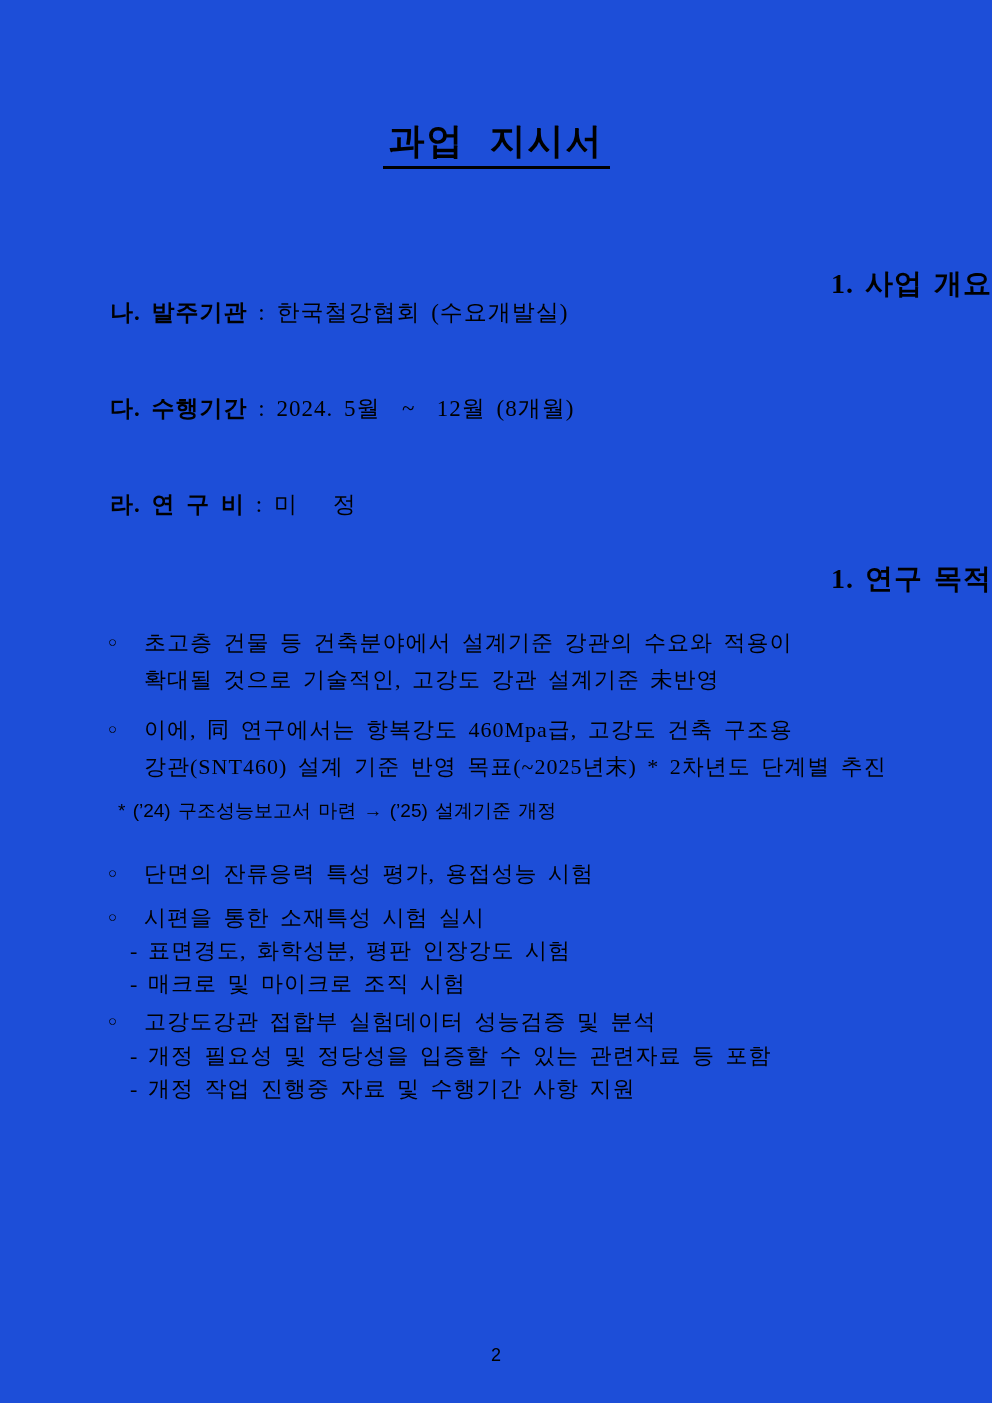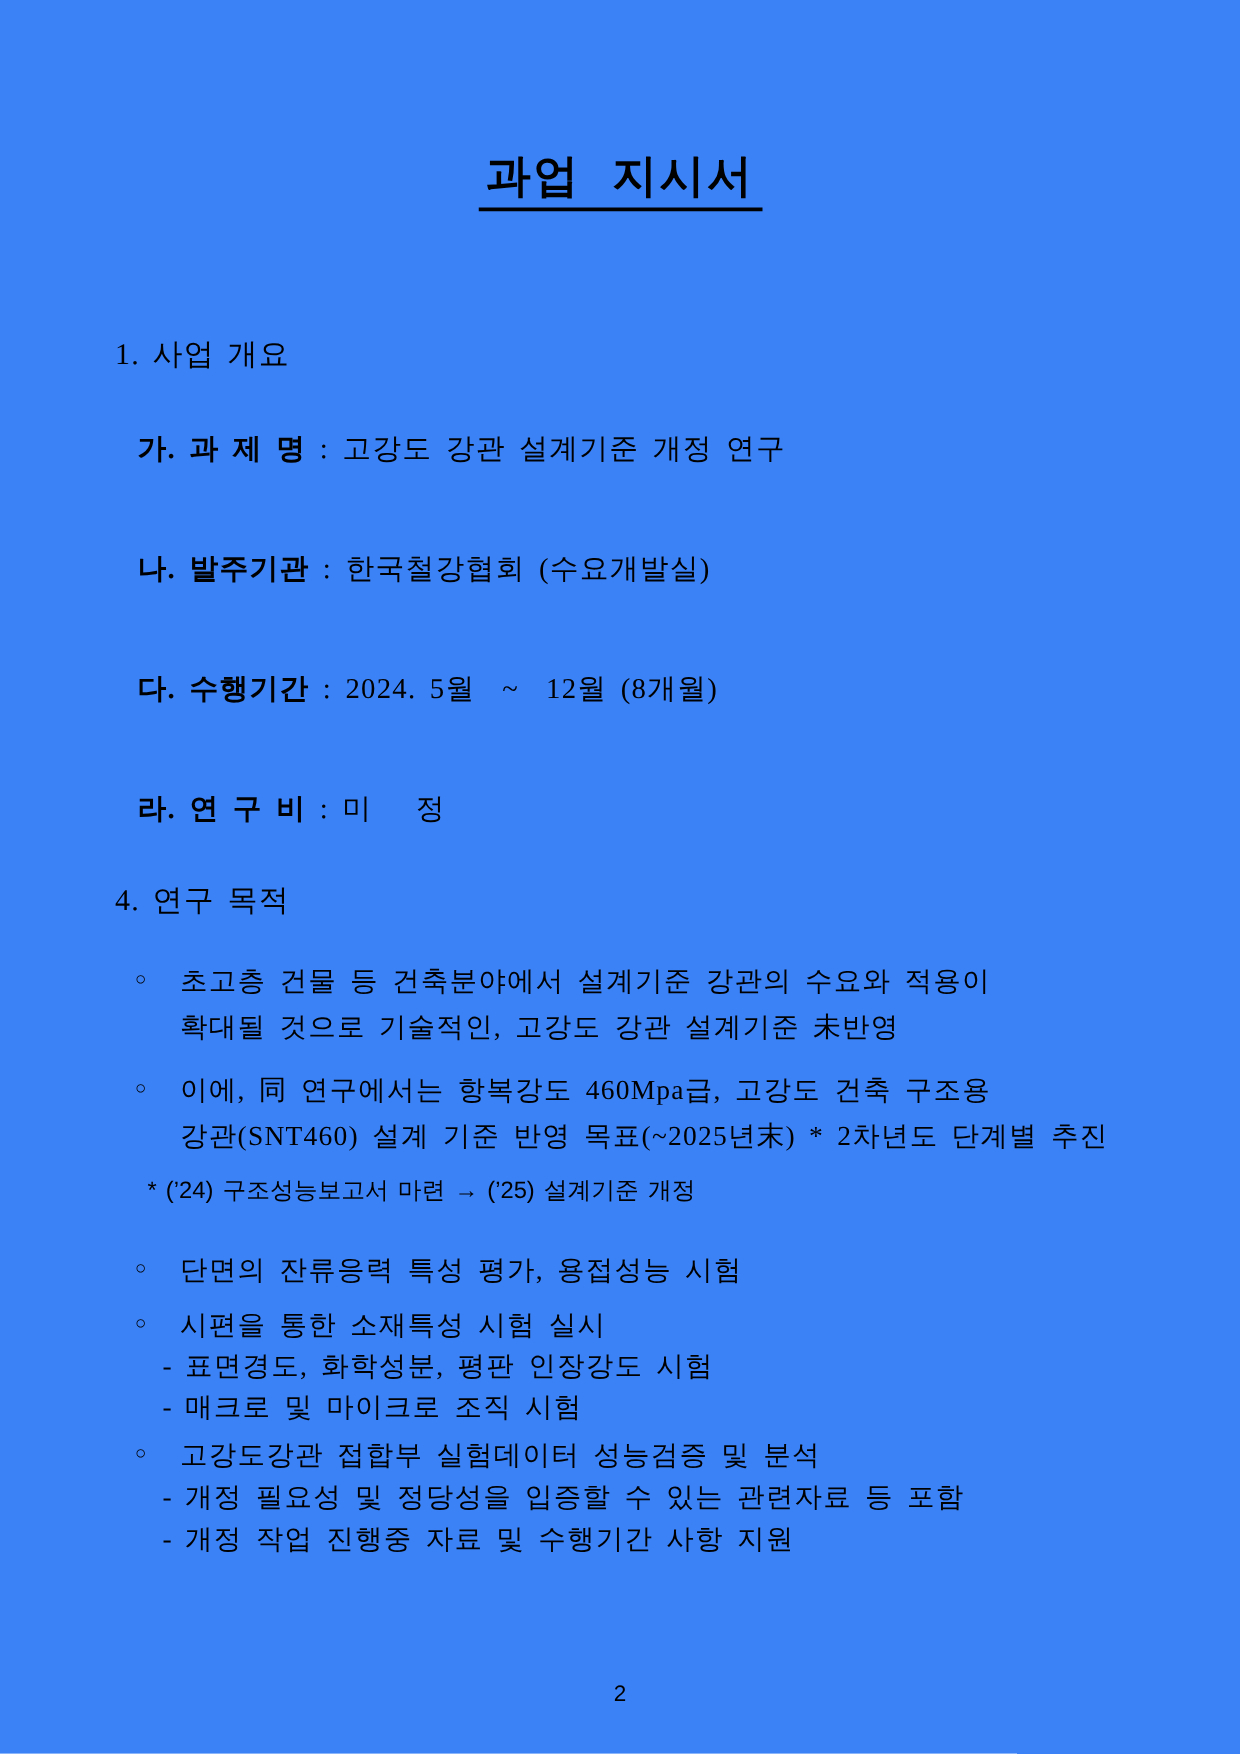--- a/index.html
+++ b/index.html
@@ -4,21 +4,21 @@
 <style>
   html, body {
     margin: 0;
     padding: 0;
     background: #ffffff;
   }
   .page {
     position: relative;
     width: 992px;
     height: 1403px;
-    background: #3b82f6;
+    background: #1d4ed8;
     color: #000000;
     overflow: hidden;
     font-family: "Liberation Serif", "DejaVu Serif", serif;
     letter-spacing: 1px;
   }
 
   
   .title-wrap {
     text-align: center;
     padding-top: 118px;
@@ -30,25 +30,26 @@
     line-height: 46px;
     word-spacing: 14px;
     letter-spacing: 2px;
     border-bottom: 3px solid #000000;
     padding: 0 6px 2px 6px;
     white-space: pre;
   }
 
   
   .sec-heading {
-    font-size: 24px;
-    font-weight: normal;
+    font-size: 28px;
+    font-weight: bold;
     line-height: 30px;
     margin: 0 0 0 92px;
     word-spacing: 3px;
+    text-align: right;
   }
   #s1-heading { margin-top: 100px; }
   #s2-heading { margin-top: 45px; }
   #s3-heading { margin-top: 35px; }
 
   
   .kv-item {
     margin-left: 110px;
     font-size: 23px;
     line-height: 28px;
@@ -125,34 +126,31 @@
 <body>
 
 <div class="page">
 
   <div class="title-wrap">
     <span class="doc-title">과업 지시서</span>
   </div>
 
   <h2 class="sec-heading" id="s1-heading">1. 사업 개요</h2>
 
-  <div class="kv-item" id="kv-0">
-    <span class="kv-label">가. 과 제 명</span><span class="kv-sep"> : </span><span class="kv-value">고강도 강관 설계기준 개정 연구</span>
-  </div>
   <div class="kv-item">
     <span class="kv-label">나. 발주기관</span><span class="kv-sep"> : </span><span class="kv-value">한국철강협회 (수요개발실)</span>
   </div>
   <div class="kv-item">
     <span class="kv-label">다. 수행기간</span><span class="kv-sep"> : </span><span class="kv-value">2024. 5월  ~  12월 (8개월)</span>
   </div>
   <div class="kv-item">
     <span class="kv-label">라. 연 구 비</span><span class="kv-sep"> : </span><span class="kv-value">미　 정</span>
   </div>
 
-  <h2 class="sec-heading" id="s2-heading">4. 연구 목적</h2>
+  <h2 class="sec-heading" id="s2-heading">1. 연구 목적</h2>
 
   <div class="bullet s2b" id="s2-b1">
     <span class="marker">○</span>
     <div class="btext">
       <div class="line"><span class="run">초고층 건물 등 건축분야에서 설계기준 강관의 수요와 적용이</span></div>
       <div class="line"><span class="run">확대될 것으로 기술적인, </span><span class="run b">고강도 강관 설계기준 未반영</span></div>
     </div>
   </div>
 
   <div class="bullet s2b" id="s2-b2">

